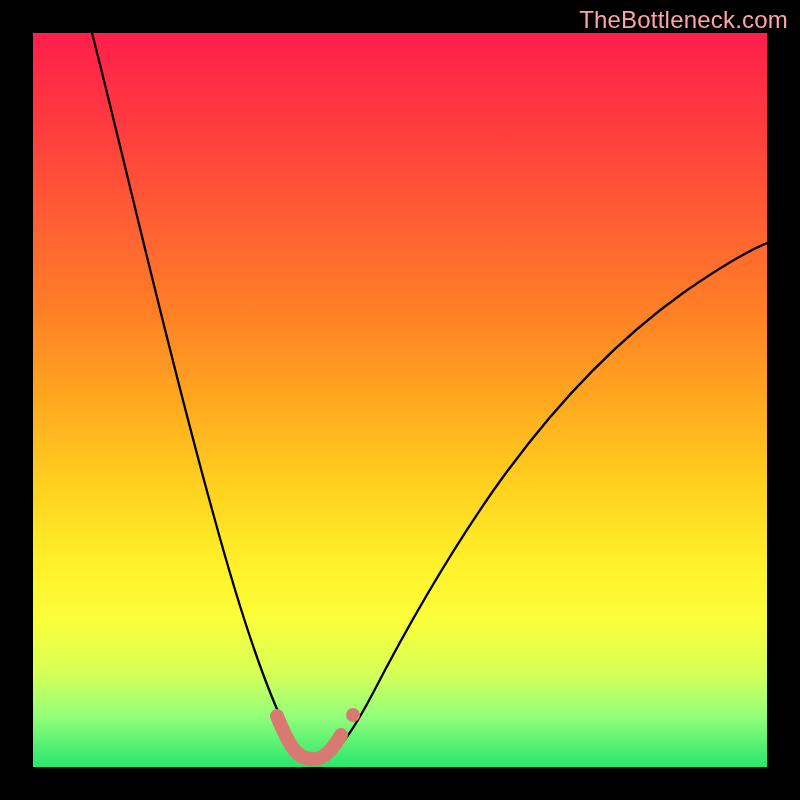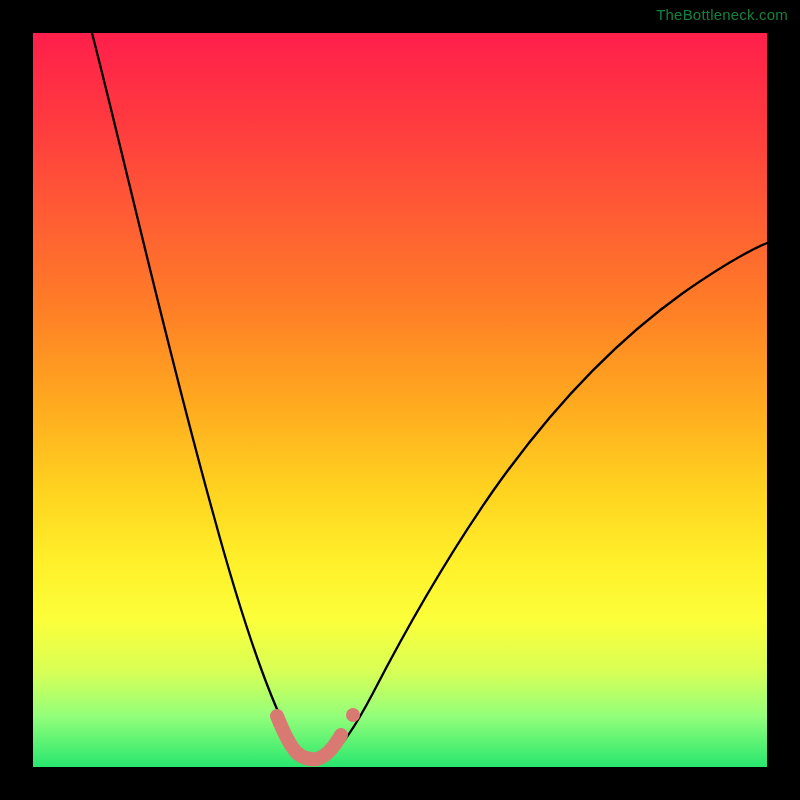--- a/index.html
+++ b/index.html
@@ -35,22 +35,22 @@
       #fbff3a 80%,
       #d8ff56 87%,
       #94ff7a 93%,
       #28e66e 100%
     );
   }
   .watermark {
     position: absolute;
     top: 6px;
     right: 12px;
-    color: #15803d;
-    font-size: 15px;
+    color: #fca5a5;
+    font-size: 24px;
     letter-spacing: 0.2px;
     user-select: none;
   }
   svg.curve {
     position: absolute;
     left: 0; top: 0;
     width: 734px; height: 734px;
     overflow: visible;
   }
   .curve-path {

